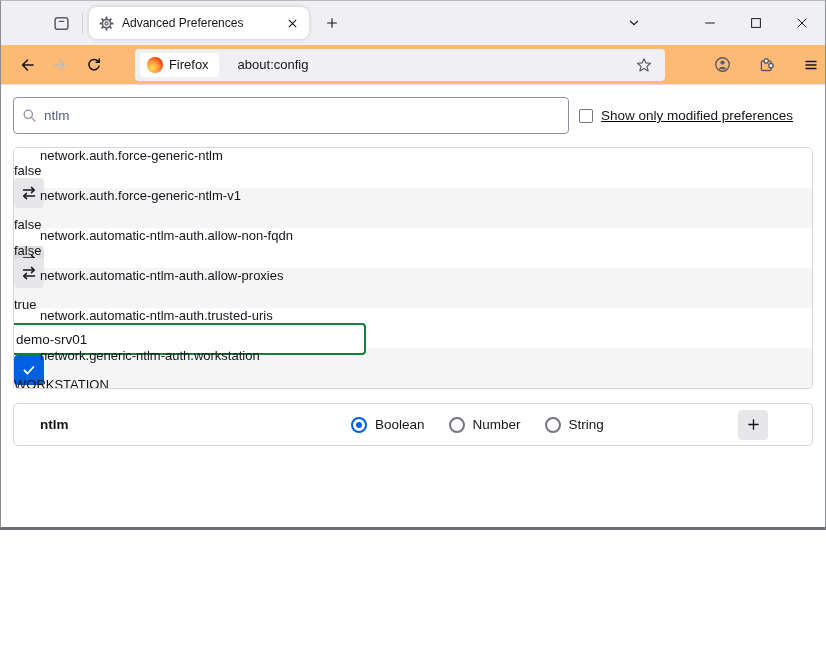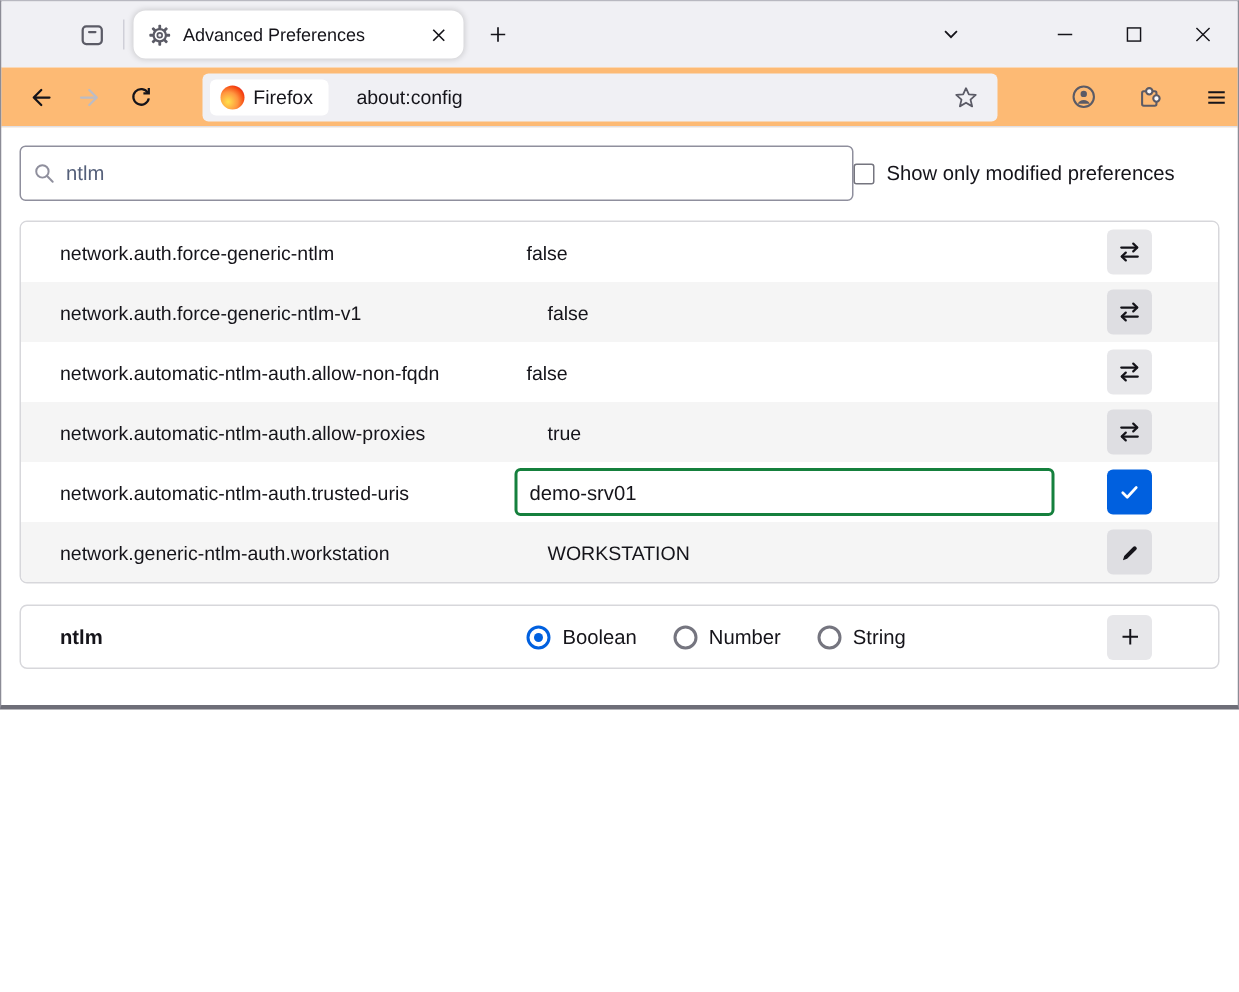--- a/index.html
+++ b/index.html
@@ -1,20 +1,20 @@
 <!DOCTYPE html>
 <html><head>
 <meta charset="utf-8">
 <style>
   * { margin:0; padding:0; box-sizing:border-box; }
   html,body { width:826px; height:661px; }
   body { font-family:"Liberation Sans", sans-serif; background:#fff; }
 
   .window {
-    width:826px; height:473px;
+    width:826px; height:530px;
     border-left:1px solid #8c8c96; border-right:1px solid #8c8c96;
     border-top:1px solid #b8b8c0; border-bottom:3px solid #6e6e78;
     display:flex; flex-direction:column; background:#fff;
   }
 
   
   .tabbar { height:44px; background:#f0f0f4; display:flex; align-items:center; flex:0 0 auto; }
   .icon-btn { display:flex; align-items:center; justify-content:center; border:none; background:transparent; cursor:pointer; }
   .ffview-btn { width:32px; height:32px; margin-left:44px; border-radius:4px; }
   .tab-sep { width:1px; height:20px; background:#cfcfd8; margin:0 6px 0 5px; }
@@ -47,26 +47,26 @@
   .nav-right { display:flex; align-items:center; margin-left:44px; gap:10px; }
 
   
   .content { flex:1; background:#fff; overflow:hidden; }
   .search-row { display:flex; align-items:center; margin:12px 12px 0 12px; }
   .search-box {
     width:556px; height:37px; border:1px solid #8f8f9d; border-radius:4px; background:#fff;
     display:flex; align-items:center; padding:0 8px;
   }
   .search-input { border:none; outline:none; flex:1; font-size:13.5px; color:#55607a; margin-left:7px; font-family:"Liberation Sans",sans-serif; background:transparent; }
-  .cb-wrap { display:flex; align-items:center; cursor:pointer; }
+  .cb-wrap { display:flex; align-items:center; margin-left:10px; cursor:pointer;text-decoration:underline; }
   .checkbox { width:14px; height:14px; border:1px solid #75757f; border-radius:2px; background:#fff; flex:0 0 auto; }
   .cb-label { font-size:13.5px; color:#15141a; margin-left:8px; white-space:nowrap; }
 
   .pref-table { margin:13px 12px 0 12px; border:1px solid #d7d7db; border-radius:5px; overflow:hidden; }
-  .pref-row { height:40px; display:flex; align-items:center; background:#fff; }
+  .pref-row { height:40px; display:flex; background:#fff;flex-direction:column; }
   .pref-row.alt { background:#f5f5f5;gap:14px; }
   .pref-name { width:337px; padding-left:26px; font-size:13px; color:#15141a; flex:0 0 auto; }
   .pref-value { flex:1; font-size:13px; color:#15141a; display:flex; align-items:center; }
   .pref-actions { width:74px; flex:0 0 auto; display:flex; }
   .action-btn { width:30px; height:30px; border:none; border-radius:4px; background:#e7e7ea;
     display:flex; align-items:center; justify-content:center; cursor:pointer; }
   .pref-row.alt .action-btn { background:#dededise; background:#dedee2; }
   .action-btn.save { background:#0060df; }
   .edit-input {
     width:360px; height:32px; margin-left:-8px; border:2px solid #15803d; border-radius:4px;

